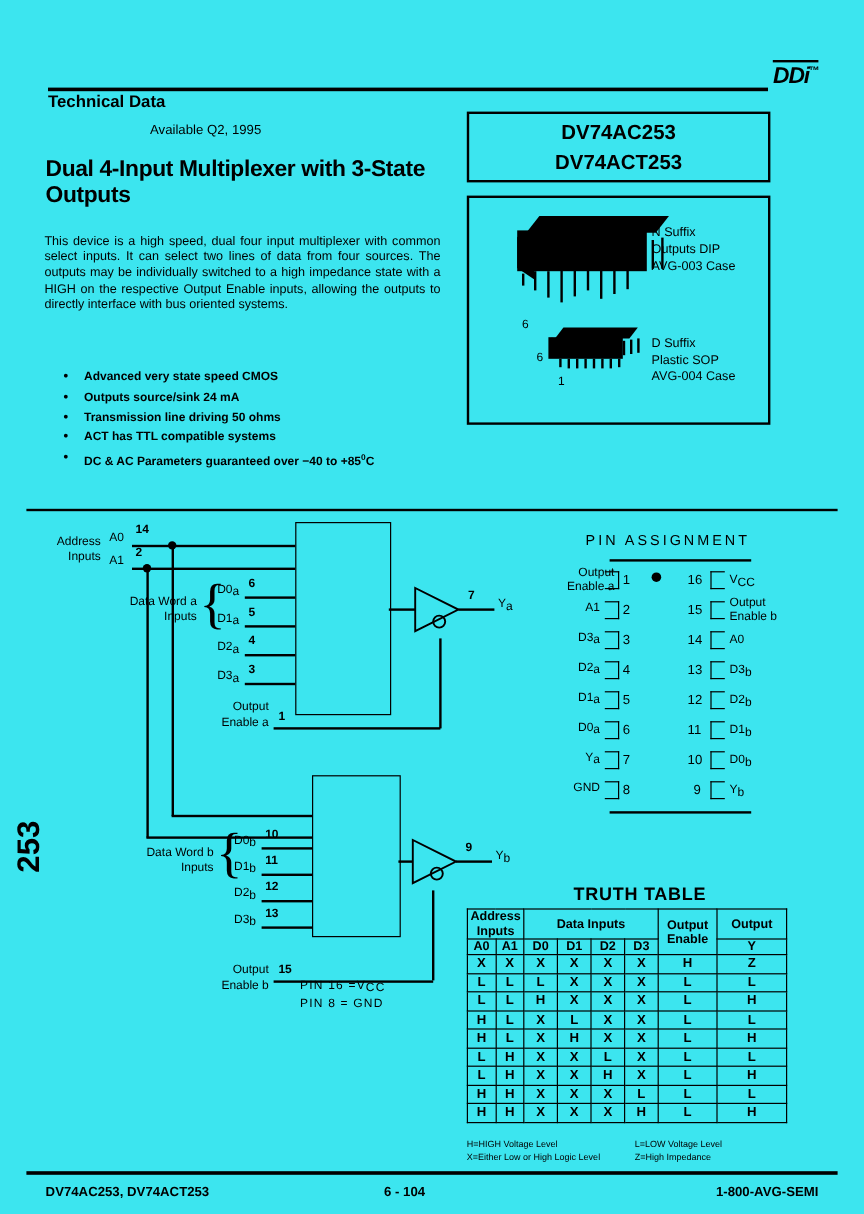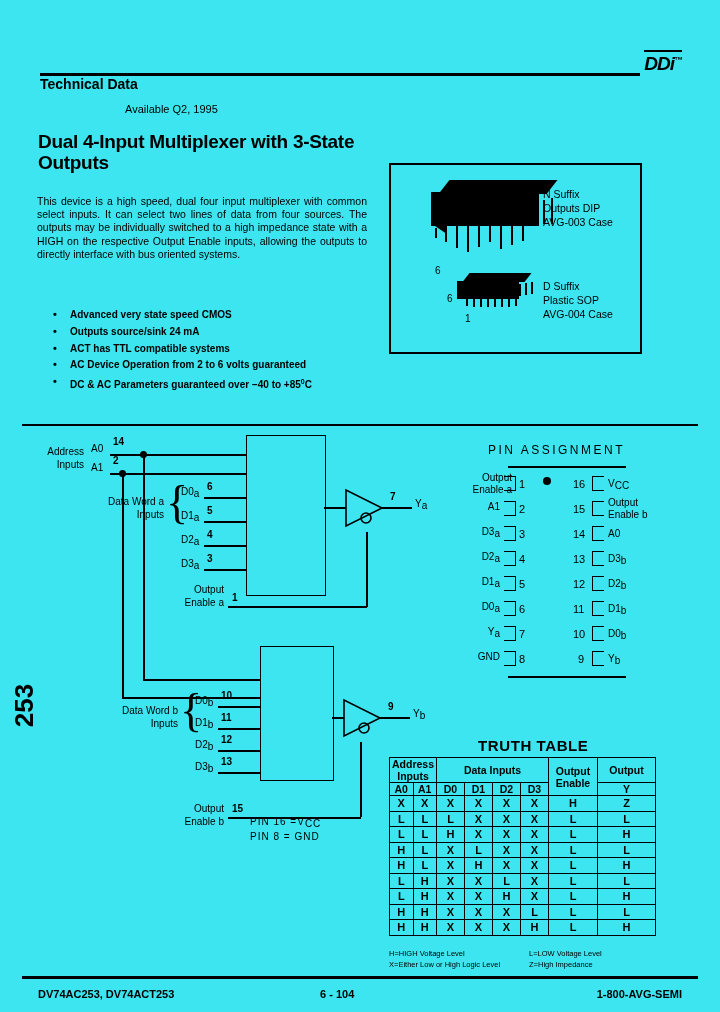--- a/index.html
+++ b/index.html
@@ -119,25 +119,29 @@
 
   <div class="avail">Available Q2, 1995</div>
 
   <div class="title">Dual 4-Input Multiplexer with 3-State Outputs</div>
 
   <div class="desc">This device is a high speed, dual four input multiplexer with common select inputs.  It can select two lines of data from four sources.  The outputs may be individually switched to a high impedance state with a HIGH on the respective Output Enable inputs, allowing the outputs to directly interface with bus oriented systems.</div>
 
   <ul class="feat">
     <li>Advanced very state speed CMOS</li>
     <li>Outputs source/sink 24 mA</li>
+    <li>Transmission line driving 50 ohms</li>
     <li>ACT has TTL compatible systems</li>
-    <li>AC Device Operation from 2 to 6 volts guaranteed</li>
     <li><span>DC &amp; AC Parameters guaranteed over −40 to +85</span><sup>0</sup><span>C</span></li>
   </ul>
 
+  <div class="pnbox">
+    <div class="l1">DV74AC253</div>
+    <div>DV74ACT253</div>
+  </div>
 
   <div class="pkgbox">
 
     <div class="dip">
       <div class="top"></div>
         <div class="face"></div>
         <div class="end"></div>
       <div class="leg" style="left:14px;top:46px;height:16px;"></div>
       <div class="leg" style="left:25px;top:46px;height:22px;"></div>
       <div class="leg" style="left:36px;top:45px;height:27px;"></div>

